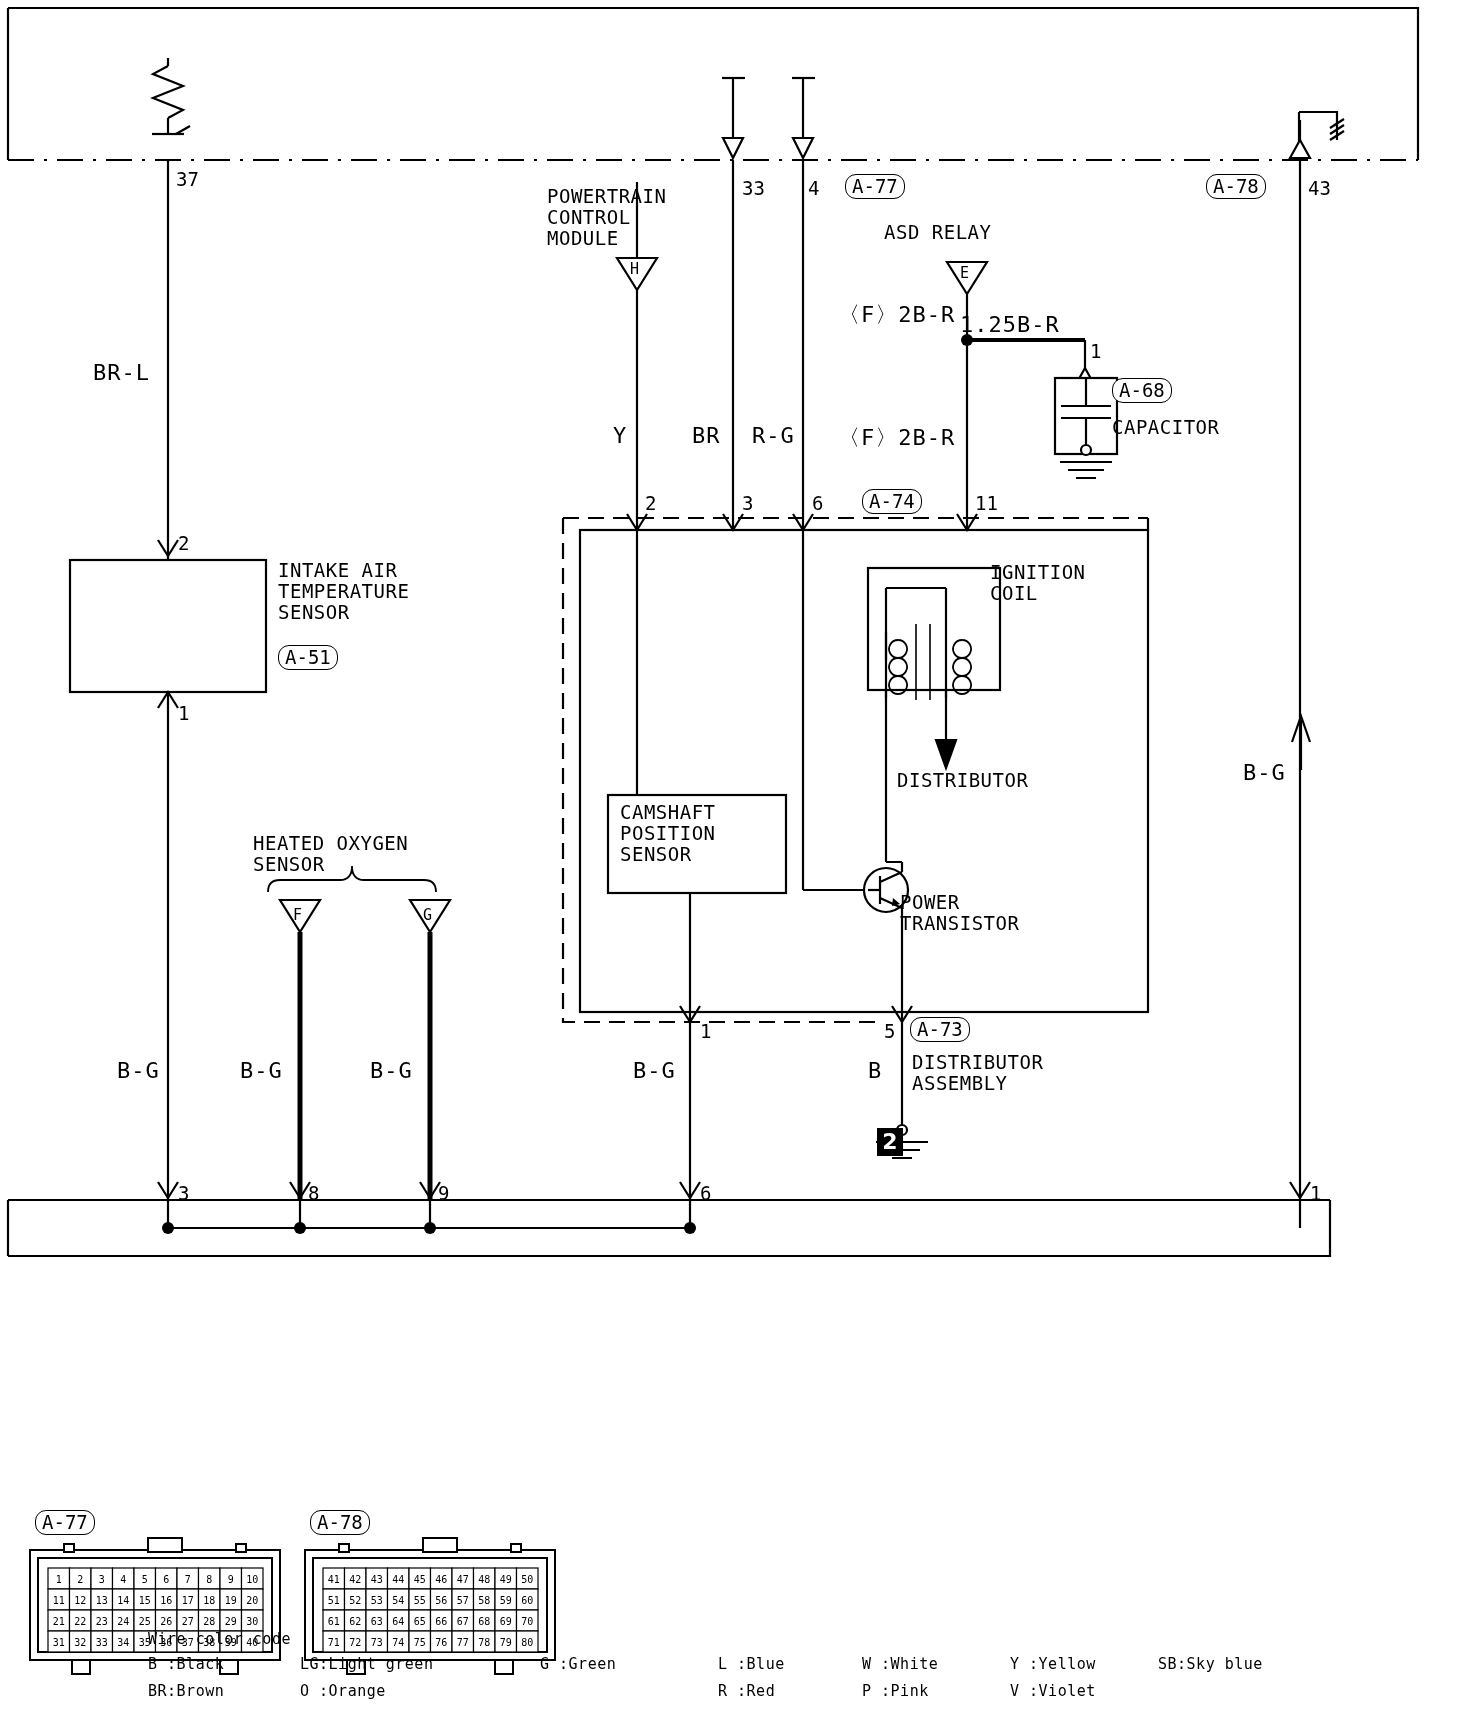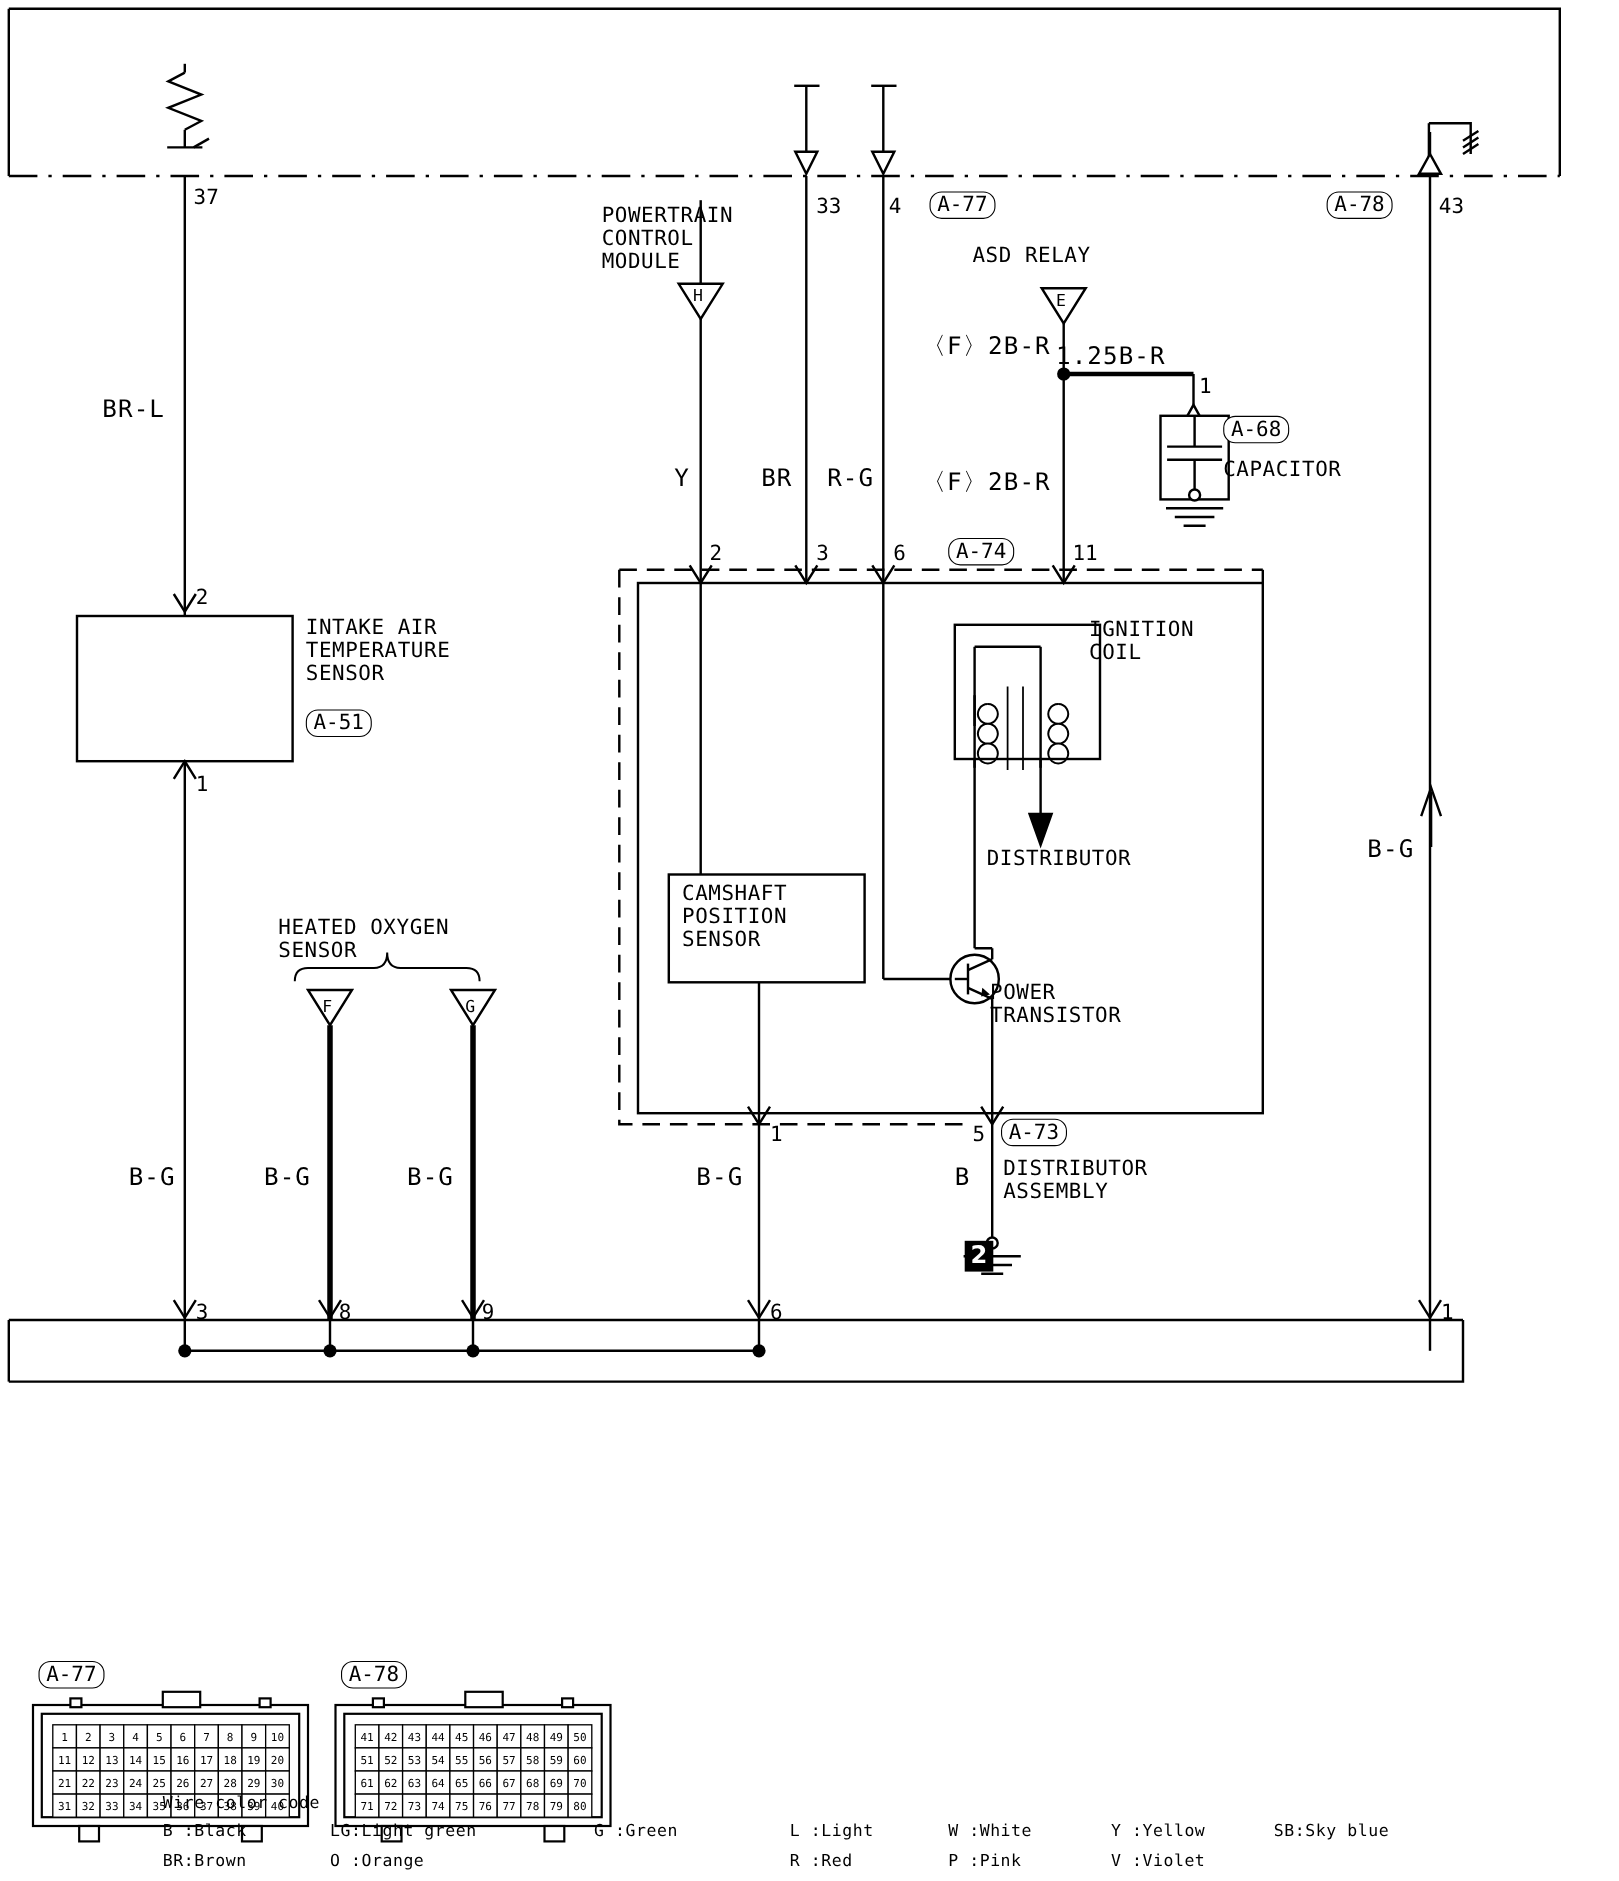--- a/index.html
+++ b/index.html
@@ -414,21 +414,21 @@
         <text x="505.75" y="1645.5" text-anchor="middle" class="gridtxt">79</text>
         <rect x="516.5" y="1631" width="21.5" height="21" fill="#fff" stroke="#000" stroke-width="1.2"></rect>
         <text x="527.25" y="1645.5" text-anchor="middle" class="gridtxt">80</text>
       </g>
   </svg>
 
   <div class="footnote" style="left:148px;top:1630px;">Wire color code</div>
   <div class="footnote" style="left:148px;top:1655px;">B :Black</div>
   <div class="footnote" style="left:300px;top:1655px;">LG:Light green</div>
   <div class="footnote" style="left:540px;top:1655px;">G :Green</div>
-  <div class="footnote" style="left:718px;top:1655px;">L :Light</div>
+  <div class="footnote" style="left:718px;top:1655px;">L :Blue</div>
   <div class="footnote" style="left:862px;top:1655px;">W :White</div>
   <div class="footnote" style="left:1010px;top:1655px;">Y :Yellow</div>
   <div class="footnote" style="left:1158px;top:1655px;">SB:Sky blue</div>
 
   <div class="footnote" style="left:148px;top:1682px;">BR:Brown</div>
   <div class="footnote" style="left:300px;top:1682px;">O :Orange</div>
   <div class="footnote" style="left:540px;top:1762px;">GR:Gray</div>
   <div class="footnote" style="left:718px;top:1682px;">R :Red</div>
   <div class="footnote" style="left:862px;top:1682px;">P :Pink</div>
   <div class="footnote" style="left:1010px;top:1682px;">V :Violet</div>

